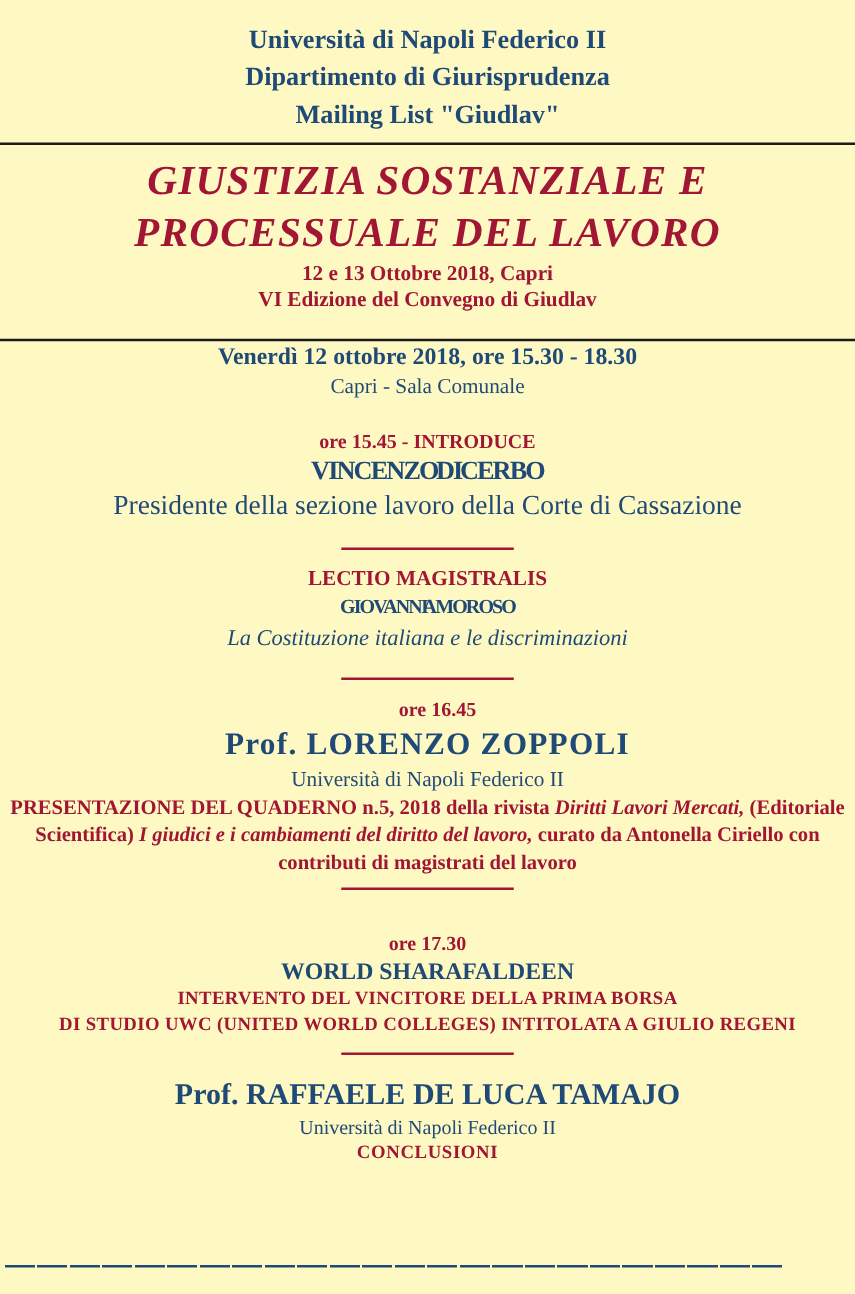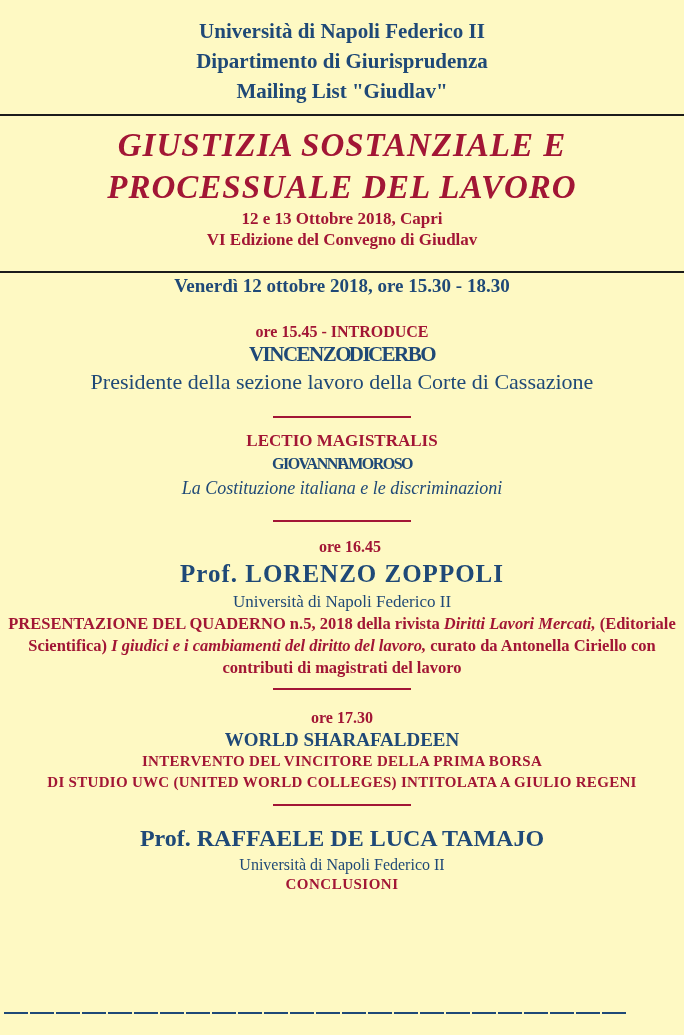--- a/index.html
+++ b/index.html
@@ -54,21 +54,21 @@
                 letter-spacing:-1.5px; word-spacing:-5px; }
 
   
   .time-sm { margin-top:15px; font-size:16px; font-weight:bold; color:var(--red); line-height:20px;padding-left:16px; }
   .speaker-xl { font-size:25px; font-weight:bold; color:var(--blue); line-height:33px; letter-spacing:1px; }
   .affil { font-size:17px; color:var(--blue); line-height:23px; }
   .desc { width:678px; margin:0 auto; font-size:16.5px; font-weight:bold; color:var(--red); line-height:22px;text-align:center; }
   .desc .it { font-style:italic; }
 
   
-  .time-sm2 { margin-top:17px; font-size:16px; font-weight:bold; color:var(--red); line-height:21px; }
+  .time-sm2 { margin-top:33px; font-size:16px; font-weight:bold; color:var(--red); line-height:21px; }
   .speaker-sm { font-size:19px; font-weight:bold; color:var(--blue); line-height:23px; }
   .borsa-line { font-size:15px; font-weight:bold; color:var(--red); line-height:21px; letter-spacing:0.3px; }
 
   
   .speaker-fin { margin-top:17px; font-size:24px; font-weight:bold; color:var(--blue); line-height:31px; }
   .affil-fin { font-size:16px; color:var(--blue); line-height:21px; }
   .concl { font-size:15px; font-weight:bold; color:var(--red); line-height:19px; letter-spacing:0.5px; }
 
   
   .bottom-line {
@@ -90,20 +90,21 @@
   <div class="rule-full"></div>
 
   <div class="title-line first">GIUSTIZIA SOSTANZIALE E</div>
   <div class="title-line">PROCESSUALE DEL LAVORO</div>
   <div class="title-sub">12 e 13 Ottobre 2018, Capri</div>
   <div class="title-sub">VI Edizione del Convegno di Giudlav</div>
 
   <div class="rule-full second"></div>
 
   <div class="session-dt">Venerdì 12 ottobre 2018, ore 15.30 - 18.30</div>
+  <div class="session-venue">Capri - Sala Comunale</div>
 
   <div class="time-head">ore 15.45 - INTRODUCE</div>
   <div class="speaker-lg">VINCENZO DI CERBO</div>
   <div class="role-lg">Presidente della sezione lavoro della Corte di Cassazione</div>
 
   <div class="red-div"></div>
 
   <div class="lectio-head">LECTIO MAGISTRALIS</div>
   <div class="speaker-md">GIOVANNI AMOROSO</div>
   <div class="lectio-topic">La Costituzione italiana e le discriminazioni</div>

